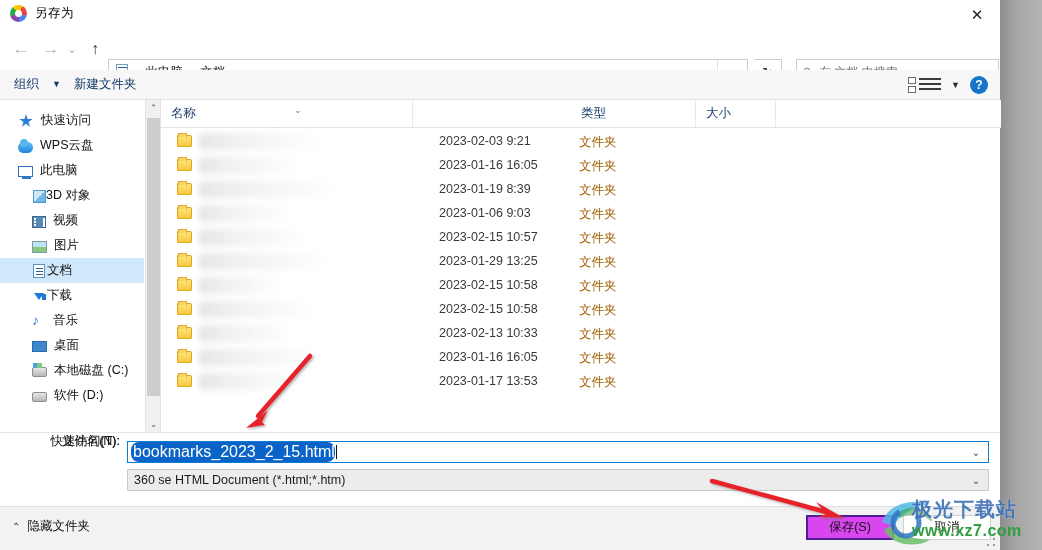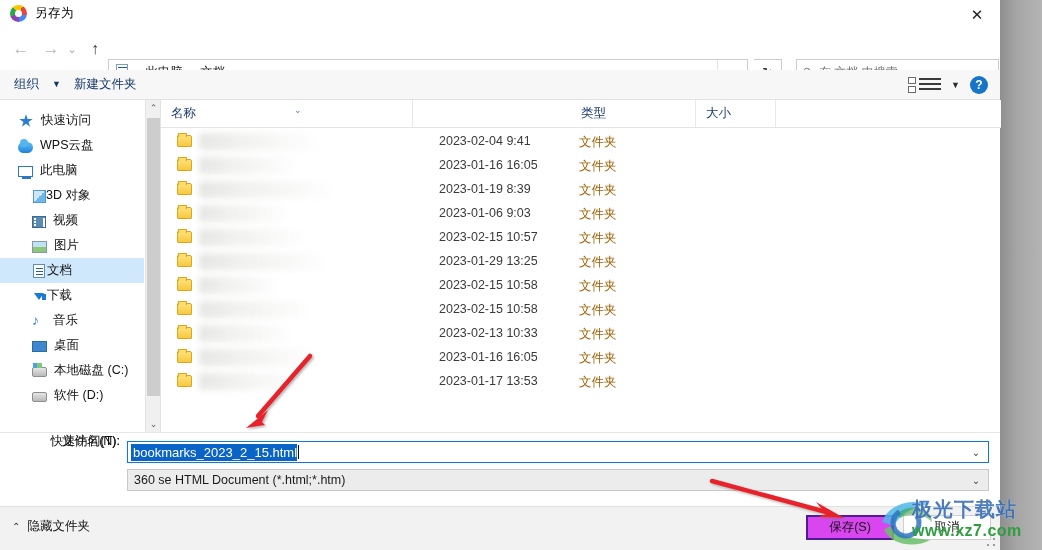--- a/index.html
+++ b/index.html
@@ -298,22 +298,22 @@
   }
   .lbl-name { left: 10px; top: 444px - 432px; text-align: right; }
   .lbl-type { left: 10px; top: 472px - 432px; }
 
   .fname-field {
     position: absolute; left: 127px; top: 8px; width: 862px; height: 22px;
     border: 1px solid #0b7bd4; background: #ffffff;
     display: flex; align-items: center;
   }
   .fname-val {
-    font-size: 13px; color: #ffffff; background: #0a64c8;
-    padding: 1px 0 1px 2px; margin-left: 3px; position: relative;
+    font-size: 16px; color: #ffffff; background: #0a64c8;
+    padding: 1px 0 1px 2px; margin-left: 3px; position: relative; border-radius: 8px;
   }
   .caret-bar {
     display: inline-block; width: 1px; height: 14px; background: #111;
     vertical-align: middle; margin-left: 1px;
   }
   .field-caret {
     margin-left: auto; width: 24px; text-align: center;
     font-size: 10px; color: #4a4a4a;
   }
   .ftype-field {
@@ -494,21 +494,21 @@
           <span class="sort-caret">⌄</span>
         </div>
         <div class="col col-type">类型</div>
         <div class="col col-size">大小</div>
         <div class="col col-tail"></div>
       </div>
       <div class="rows" id="file-rows">
           <div class="frow">
             <span class="folder-ico"></span>
             <span class="fname-blur" style="width: 118px;"></span>
-            <span class="fdate">2023-02-04 9:41</span>
+            <span class="fdate">2023-02-03 9:21</span>
             <span class="ftype">文件夹</span>
           </div>
           <div class="frow">
             <span class="folder-ico"></span>
             <span class="fname-blur" style="width: 96px;"></span>
             <span class="fdate">2023-01-16 16:05</span>
             <span class="ftype">文件夹</span>
           </div>
           <div class="frow">
             <span class="folder-ico"></span>

